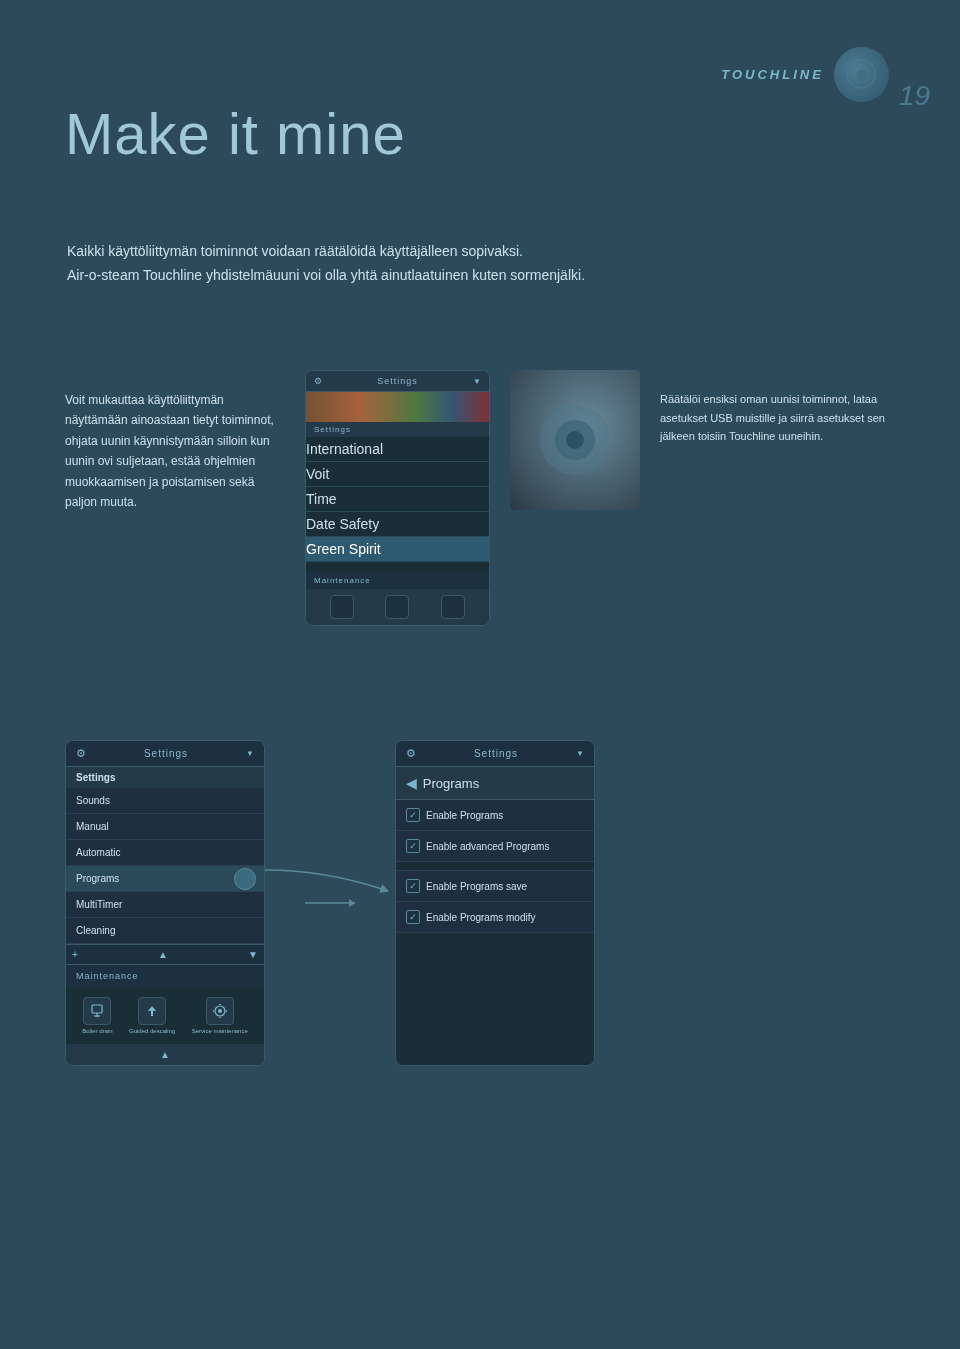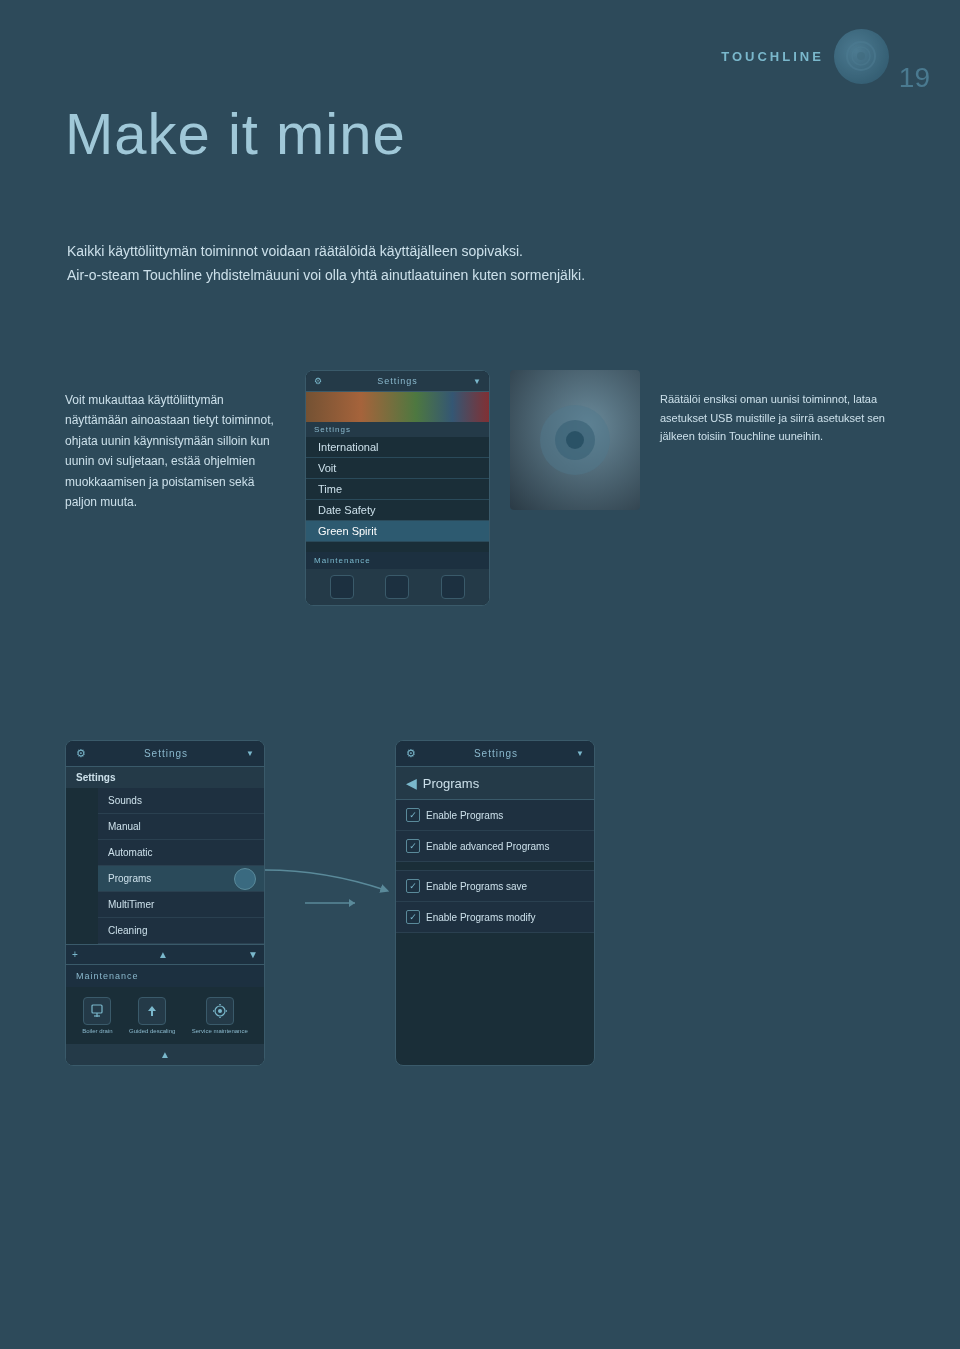--- a/index.html
+++ b/index.html
@@ -10,25 +10,26 @@
       background: #2d4a5a;
       font-family: 'Arial', sans-serif;
       color: #fff;
       position: relative;
       overflow-x: hidden;
     }
 
     
     .header {
       position: absolute;
-      top: 18px;
+      top: 36px;
       right: 30px;
       display: flex;
       align-items: center;
       gap: 10px;
+      font-style: italic;
     }
     .brand-name {
       font-size: 13px;
       letter-spacing: 3px;
       color: #7ab8cc;
       font-weight: 600;
       text-transform: uppercase;
     }
     .page-number {
       font-size: 28px;
@@ -123,22 +124,22 @@
       border-bottom: 1px solid #3a5a6a;
     }
 
     .phone-header-title {
       font-size: 9px;
       color: #8ab8cc;
       letter-spacing: 1px;
     }
 
     .phone-menu-item {
-      padding: 4px 12px;
-      font-size: 11px;
+      padding: 4px 0;
+      font-size: 14px;
       color: #cce0ea;
       border-bottom: 1px solid #2a4a5a;
     }
 
     .phone-menu-item.selected {
       background: #2d5a70;
       color: #fff;
     }
 
     .phone-bottom {
@@ -236,21 +237,20 @@
       color: #cce0ea;
       font-weight: 600;
     }
 
     .large-phone-menu-item {
       padding: 7px 10px;
       font-size: 10px;
       color: #cce0ea;
       border-bottom: 1px solid #2a4050;
       background: #1e3040;
-      margin-left: 32px;
     }
 
     .large-phone-menu-item.highlighted {
       background: #2a4a5a;
       position: relative;
     }
 
     .large-phone-menu-item.highlighted::after {
       content: '';
       position: absolute;

